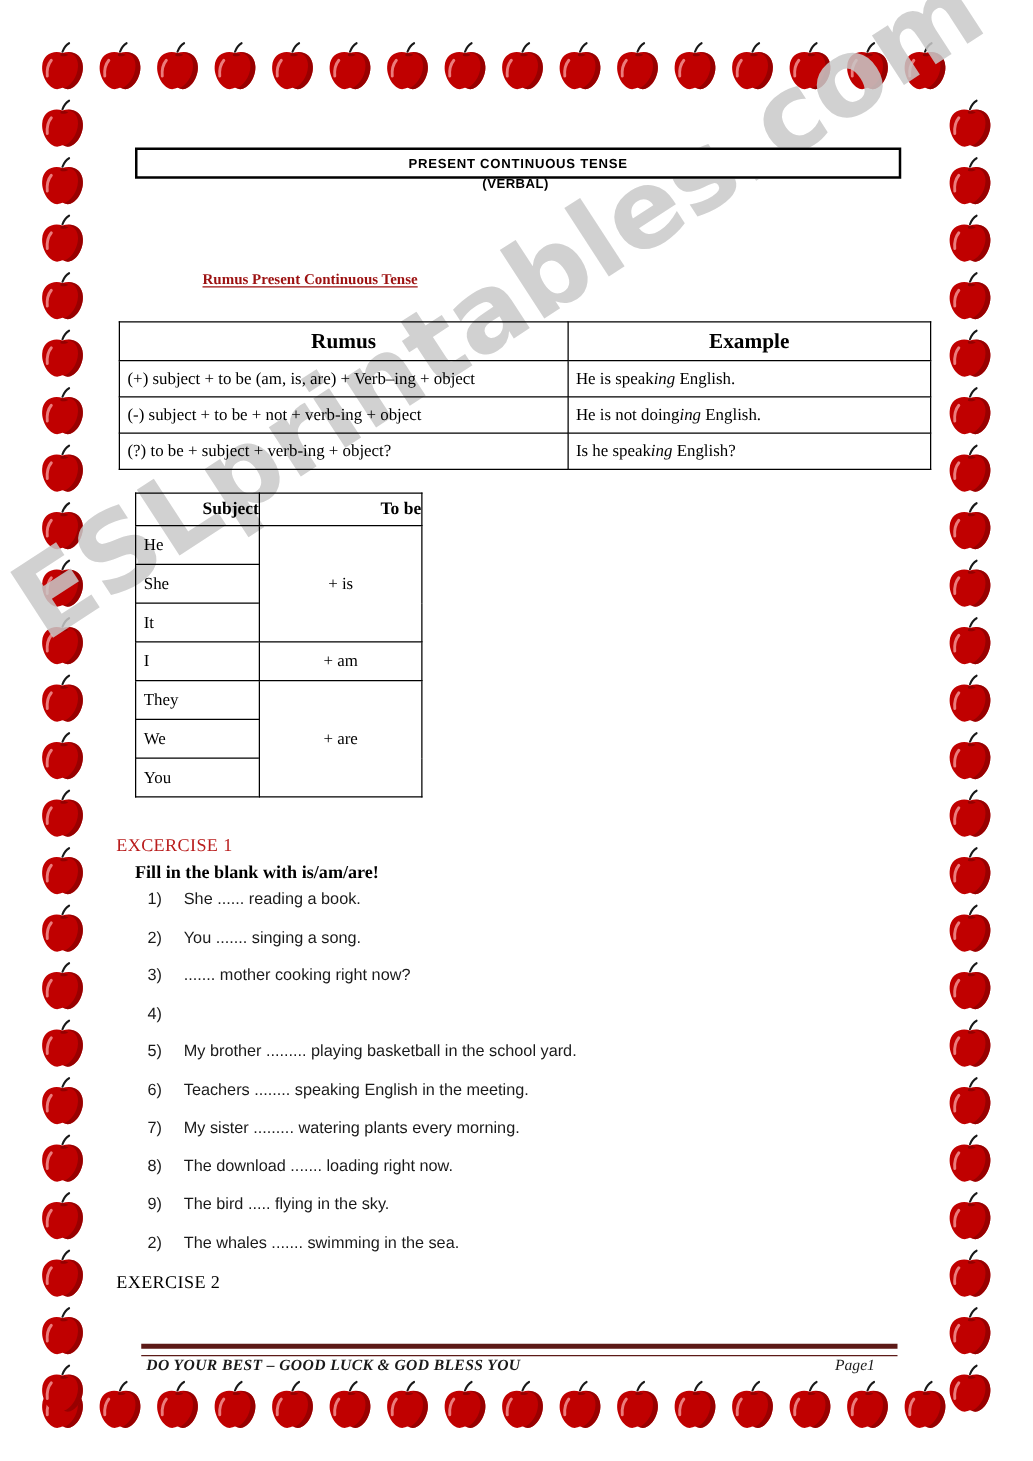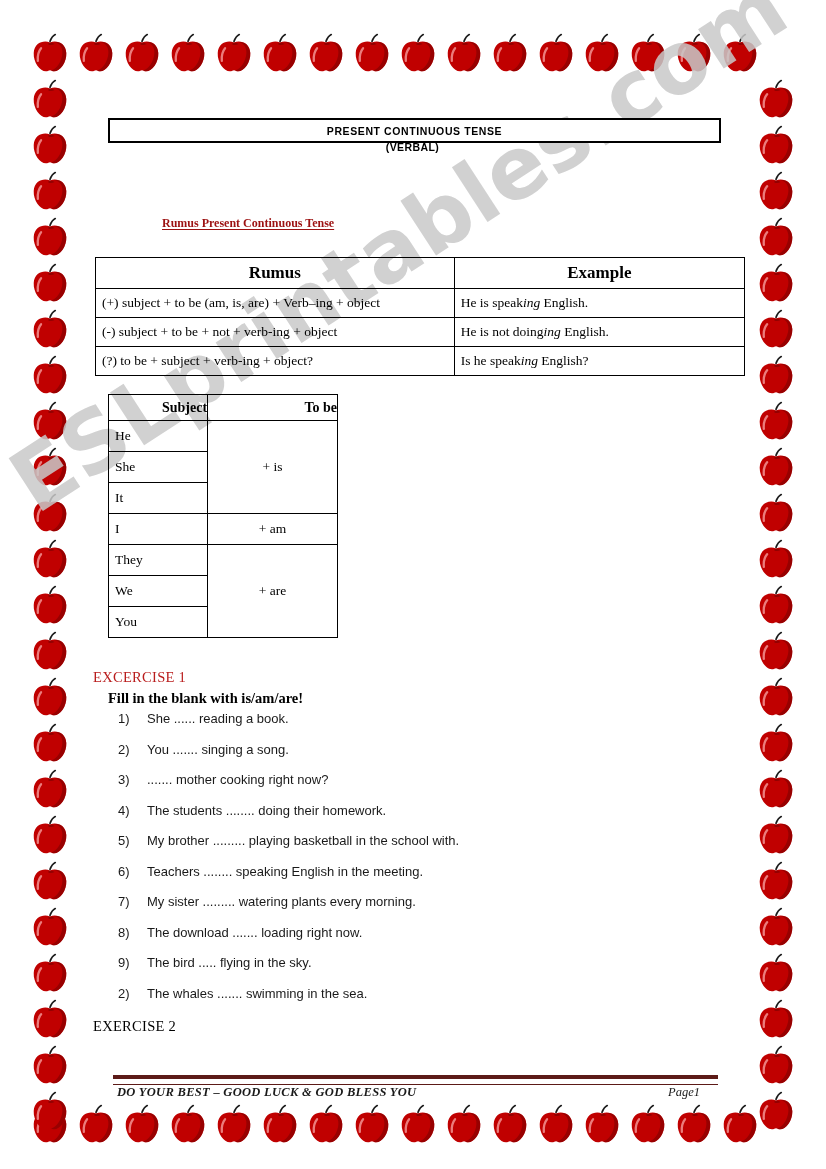--- a/index.html
+++ b/index.html
@@ -1011,25 +1011,24 @@
         <li>
           <span class="ex-num">2)</span>
           <span class="ex-text">You ....... singing a song.</span>
         </li>
         <li>
           <span class="ex-num">3)</span>
           <span class="ex-text">....... mother cooking right now?</span>
         </li>
         <li>
           <span class="ex-num">4)</span>
-          <span class="ex-text">The students ........ doing their homework.</span>
         </li>
         <li>
           <span class="ex-num">5)</span>
-          <span class="ex-text">My brother ......... playing basketball in the school with.</span>
+          <span class="ex-text">My brother ......... playing basketball in the school yard.</span>
         </li>
         <li>
           <span class="ex-num">6)</span>
           <span class="ex-text">Teachers ........ speaking English in the meeting.</span>
         </li>
         <li>
           <span class="ex-num">7)</span>
           <span class="ex-text">My sister ......... watering plants every morning.</span>
         </li>
         <li>

